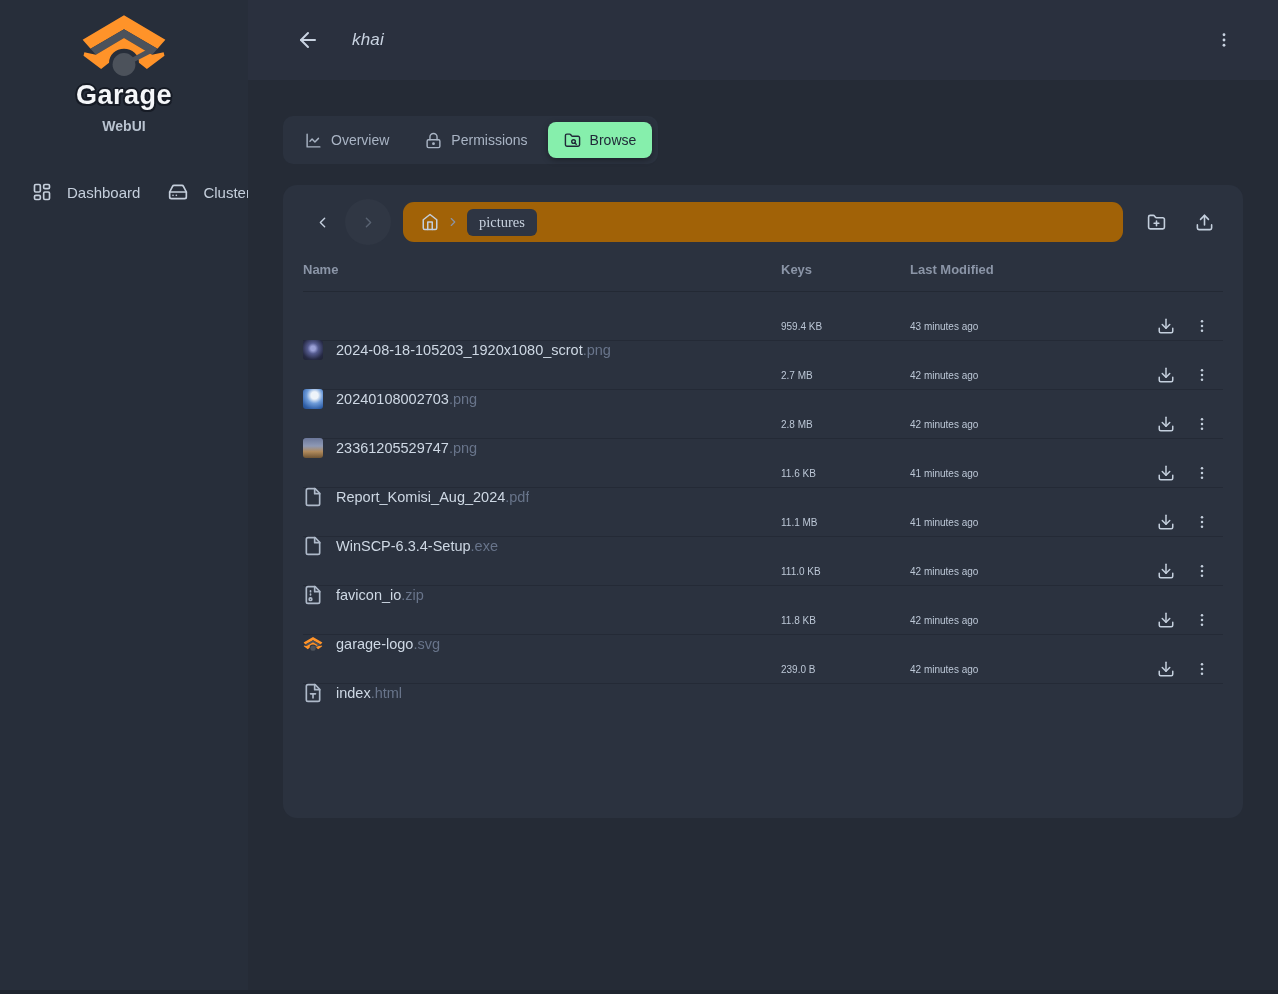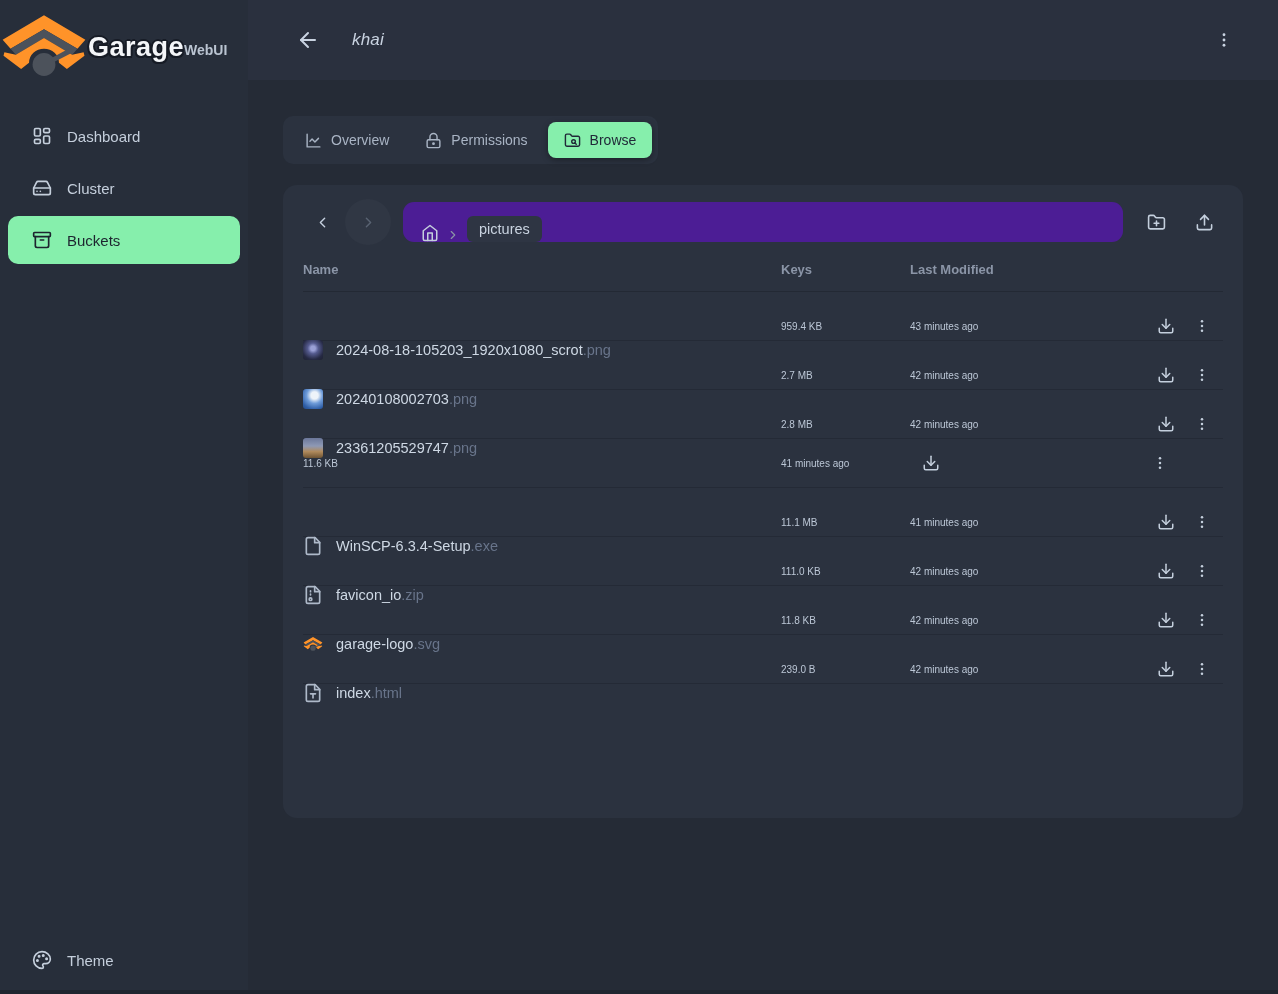--- a/index.html
+++ b/index.html
@@ -2,27 +2,27 @@
 <html><head>
 <meta charset="utf-8">
 <style>
   * { margin:0; padding:0; box-sizing:border-box; }
   html,body { width:1278px; height:994px; overflow:hidden; background:#252b36;
     font-family:"Liberation Sans","DejaVu Sans",sans-serif; }
   .app { display:flex; width:100%; height:100%; position:relative; }
 
   
   .sidebar { width:248px; background:#272e3a; display:flex; flex-direction:column; flex-shrink:0; }
-  .logo-block { display:flex; flex-direction:row; align-items:center; padding-top:14px; }
+  .logo-block { display:flex; flex-direction:column; align-items:center; padding-top:14px; }
   .logo-svg { width:88px; height:64px; }
   .logo-title { font-size:27px; font-weight:700; color:#f4f6f9; letter-spacing:.5px; margin-top:2px;
     text-shadow:-2px 0 0 #171c26, 2px 0 0 #171c26, 0 -2px 0 #171c26, 0 2px 0 #171c26,
       -1.5px -1.5px 0 #171c26, 1.5px -1.5px 0 #171c26, -1.5px 1.5px 0 #171c26, 1.5px 1.5px 0 #171c26; }
   .logo-sub { font-size:14px; font-weight:700; color:#bac4d1; margin-top:7px; }
-  .nav { margin-top:34px; display:flex; flex-direction:column; gap:4px; padding:0 8px; }
+  .nav { margin-top:34px; display:flex; flex-direction:row; gap:4px; padding:0 8px; }
   .nav-item { height:48px; display:flex; align-items:center; gap:15px; padding-left:24px;
     border-radius:10px; color:#c5cfdc; font-size:15px; cursor:pointer; }
   .nav-item .icon { width:20px; height:20px; }
   .nav-item.active { background:#86efac; color:#1d242f; font-weight:500; }
   .sidebar-spacer { flex:1; }
   .theme-item { margin-bottom:10px; }
 
   
   .main { flex:1; display:flex; flex-direction:column; background:#252b36; }
   .topbar { height:80px; background:#2a303e; display:flex; align-items:center; padding:0 40px 0 48px; flex-shrink:0; }
@@ -44,22 +44,22 @@
 
   
   .card { margin-top:21px; width:960px; height:633px; background:#2b323f; border-radius:14px; padding:13px 20px 0 20px; }
 
   
   .crumb-row { display:flex; align-items:center; height:48px; }
   .ghost-btn { width:38px; height:38px; border-radius:50%; display:flex; align-items:center; justify-content:center;
     color:#c4cfdd; cursor:pointer; flex-shrink:0; }
   .ghost-btn svg { width:17px; height:17px; }
   .ghost-btn.disabled { background:#303744; color:#596372; cursor:default; width:46px; height:46px; margin-left:4px; }
-  .crumb-bar { flex:1; height:40px; background:#4c1d95; border-radius:11px; display:flex; align-items:flex-end;
-    padding:0 14px 0 18px; margin-left:12px; }
+  .crumb-bar { flex:1; height:40px; background:#a16207; border-radius:11px; display:flex; align-items:center;
+    padding:0 14px 0 18px; margin-left:12px;font-family:Liberation Serif, serif; }
   .crumb-bar .home { width:18px; height:18px; color:#c4cfdd; cursor:pointer; }
   .crumb-sep { width:14px; height:14px; color:#8a94a6; margin:0 7px; }
   .crumb-chip { background:#2e3543; border-radius:6px; padding:5px 12px; font-size:14.5px; color:#c9d3e0; cursor:pointer; }
   .crumb-actions { display:flex; align-items:center; margin-left:14px; gap:10px; }
   .action-btn { width:38px; height:38px; display:flex; align-items:center; justify-content:center; color:#c4cfdd;
     border-radius:8px; cursor:pointer; }
   .action-btn svg { width:19px; height:19px; }
 
   
   .grid-row { display:grid; grid-template-columns:478px 129px 235px 42px 36px; align-items:center; }
@@ -133,32 +133,20 @@
           <rect x="2" y="3" width="20" height="5" rx="1"></rect>
           <path d="M4 8v11a2 2 0 0 0 2 2h12a2 2 0 0 0 2-2V8"></path>
             <path d="M10 12h4"></path>
           </svg>
         <span>Buckets</span>
       </div>
     </nav>
 
     <div class="sidebar-spacer"></div>
 
-    <nav class="nav theme-item">
-      <div class="nav-item">
-        <svg class="icon stk" viewBox="0 0 24 24">
-          <path d="M12 2C6.5 2 2 6.5 2 12s4.5 10 10 10c.93 0 1.65-.75 1.65-1.69 0-.44-.18-.84-.44-1.13-.29-.29-.44-.65-.44-1.12a1.64 1.64 0 0 1 1.67-1.67h2c3.05 0 5.55-2.5 5.55-5.55C21.97 6.01 17.46 2 12 2z"></path>
-          <circle cx="13.5" cy="6.5" r=".8" fill="currentColor"></circle>
-            <circle cx="17.5" cy="10.5" r=".8" fill="currentColor"></circle>
-          <circle cx="8.5" cy="7.5" r=".8" fill="currentColor"></circle>
-            <circle cx="6.5" cy="12.5" r=".8" fill="currentColor"></circle>
-          </svg>
-        <span>Theme</span>
-      </div>
-    </nav>
   </aside>
 
   <div class="main">
 
     <header class="topbar">
       <div class="back-btn">
         <svg class="stk" viewBox="0 0 24 24">
           <line x1="19" y1="12" x2="5" y2="12"></line>
             <polyline points="12 19 5 12 12 5"></polyline>
           </svg>
@@ -316,20 +304,27 @@
           <div class="row-kebab">
               <svg viewBox="0 0 24 24" fill="currentColor">
                 <circle cx="12" cy="5" r="1.9"></circle>
                 <circle cx="12" cy="12" r="1.9"></circle>
                 <circle cx="12" cy="19" r="1.9"></circle>
               </svg>
             </div>
         </div>
 
         <div class="grid-row trow">
+          <div class="cell-name">
+            <svg class="row-icon stk" viewBox="0 0 24 24">
+                <path d="M14.5 2H6a2 2 0 0 0-2 2v16a2 2 0 0 0 2 2h12a2 2 0 0 0 2-2V7.5L14.5 2z"></path>
+                <polyline points="14 2 14 8 20 8"></polyline>
+              </svg>
+            <span class="fname"><span>Report_Komisi_Aug_2024</span><span class="fext">.pdf</span></span>
+          </div>
           <div class="cell-dim">11.6 KB</div>
           <div class="cell-dim">41 minutes ago</div>
           <div class="dl-btn">
               <svg class="stk" viewBox="0 0 24 24">
                 <path d="M21 15v4a2 2 0 0 1-2 2H5a2 2 0 0 1-2-2v-4"></path>
                 <polyline points="7 10 12 15 17 10"></polyline>
                 <line x1="12" y1="15" x2="12" y2="3"></line>
               </svg>
             </div>
           <div class="row-kebab">

